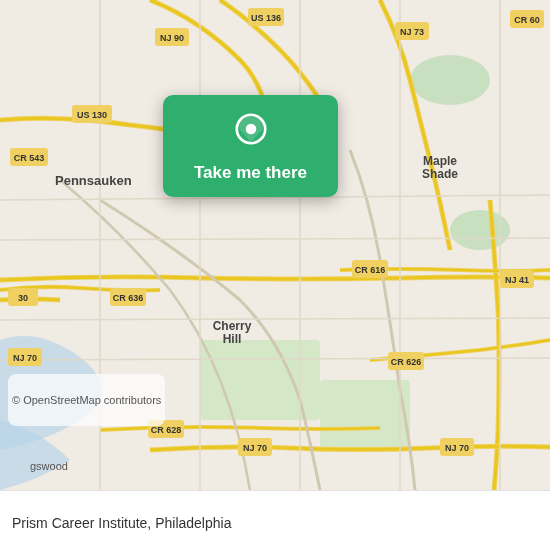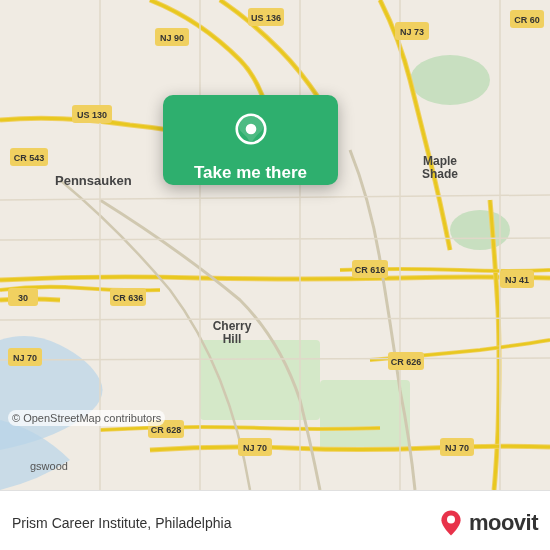--- a/index.html
+++ b/index.html
@@ -31,21 +31,21 @@
     #popup-card {
       position: absolute;
       top: 95px;
       left: 163px;
       width: 175px;
       background: #2eaf6e;
       border-radius: 10px;
       display: flex;
       flex-direction: column;
       align-items: center;
-      padding: 18px 14px 2px 14px;
+      padding: 18px 14px 14px 14px;
       box-shadow: 0 4px 16px rgba(0,0,0,0.3);
     }
 
     #pin-icon {
       width: 40px;
       height: 40px;
       margin-bottom: 10px;
     }
 
     #popup-label {
@@ -86,21 +86,21 @@
       letter-spacing: -0.5px;
     }
 
     #attribution-text {
       font-size: 11px;
       color: #555;
       position: absolute;
       bottom: 64px;
       left: 8px;
       background: rgba(255,255,255,0.7);
-      padding: 2px 4px;
+      padding: 20px 4px;
       border-radius: 8px;
     }
 
     #location-label {
       font-size: 14px;
       color: #333;
       font-weight: 500;
     }
   </style>
 </head>
@@ -236,21 +236,13 @@
       <circle cx="20" cy="18" r="6" fill="white"></circle>
 
       <path d="M20 34 Q15 26 8 20 Q4 14 8 8 Q14 0 20 2 Q26 0 32 8 Q36 14 32 20 Q25 26 20 34Z" fill="rgba(255,255,255,0.15)"></path>
     </svg>
     <span id="popup-label">Take me there</span>
   </div>
 </div>
 
 <div id="bottom-bar">
   <span id="location-label">Prism Career Institute, Philadelphia</span>
-  <div id="moovit-logo">
-
-    <svg id="moovit-pin" viewBox="0 0 28 35" xmlns="http://www.w3.org/2000/svg">
-      <path d="M14 2 C7 2 2 8 2 14 C2 22 14 33 14 33 C14 33 26 22 26 14 C26 8 21 2 14 2Z" fill="#e8324a"></path>
-      <circle cx="14" cy="13" r="5" fill="white"></circle>
-    </svg>
-    <span id="moovit-text">moovit</span>
-  </div>
 </div>
 
 </body></html>

